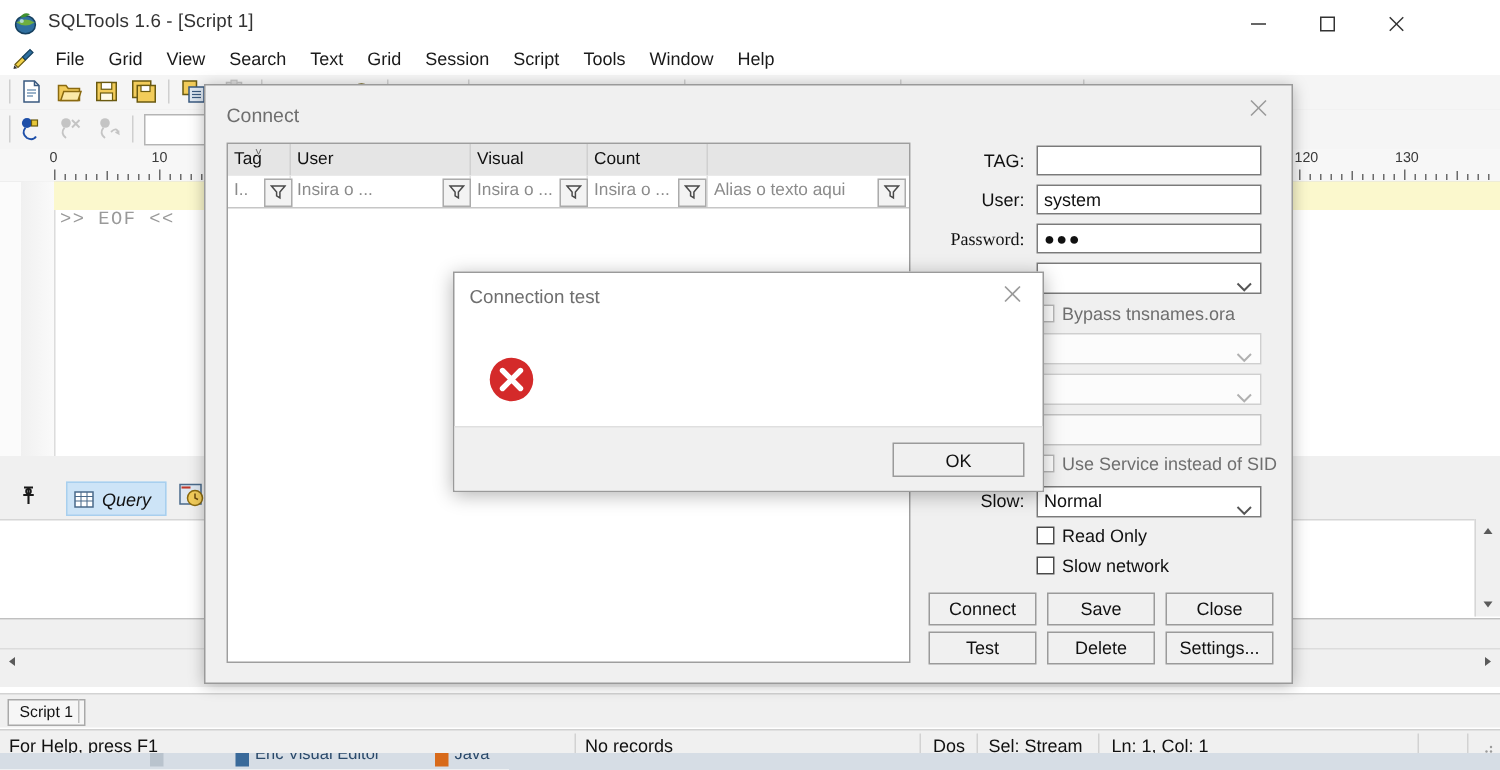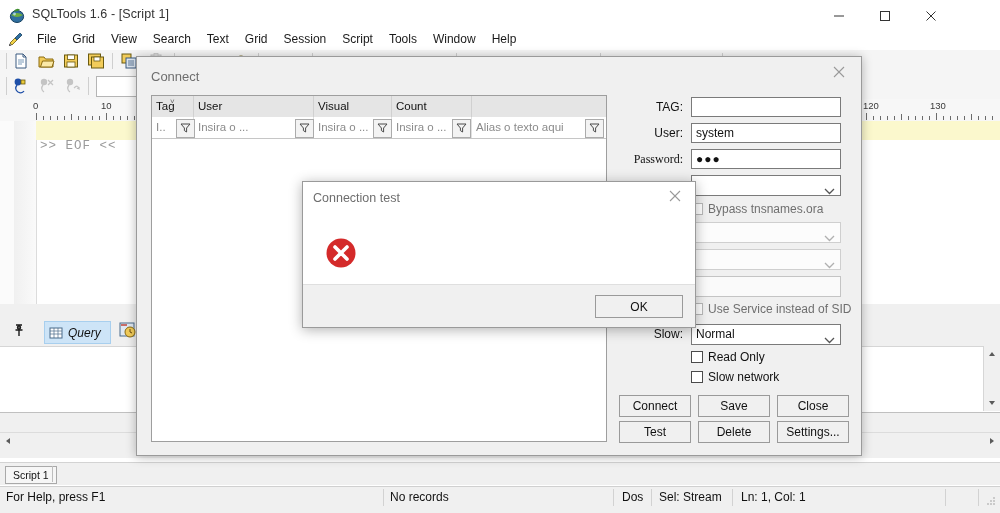--- a/index.html
+++ b/index.html
@@ -497,20 +497,27 @@
             <circle cx="9" cy="6" r=".8" fill="#9a9a9a"></circle>
             <circle cx="6" cy="6" r=".8" fill="#9a9a9a"></circle>
             <circle cx="9" cy="9" r=".8" fill="#9a9a9a"></circle>
             <circle cx="6" cy="9" r=".8" fill="#9a9a9a"></circle>
             <circle cx="3" cy="9" r=".8" fill="#9a9a9a"></circle>
           </svg>
       </div>
     </div>
   </div>
 
+  <div class="taskbar">
+    <div class="tb-sq" style="left:100px;background:#b9c3cd;"></div>
+    <div class="tb-sq" style="left:157px;background:#3a6a9a;"></div>
+    <div class="tb-item" style="left:170px;">Eric Visual Editor</div>
+    <div class="tb-sq" style="left:290px;background:#d86a1a;"></div>
+    <div class="tb-item" style="left:303px;">Java</div>
+  </div>
 
   <div class="dlg-connect">
     <div class="dtitle">Connect</div>
     <div class="dclose">
       <svg width="13" height="13" viewBox="0 0 13 13">
           <line x1="1.5" y1="1.5" x2="11.5" y2="11.5" stroke="#9a9a9a" stroke-width="1.1"></line>
           <line x1="11.5" y1="1.5" x2="1.5" y2="11.5" stroke="#9a9a9a" stroke-width="1.1"></line>
         </svg>
     </div>
 

